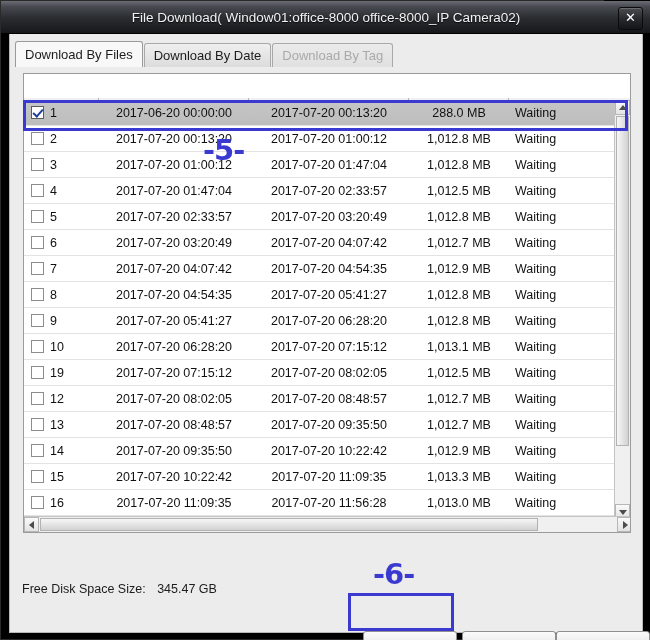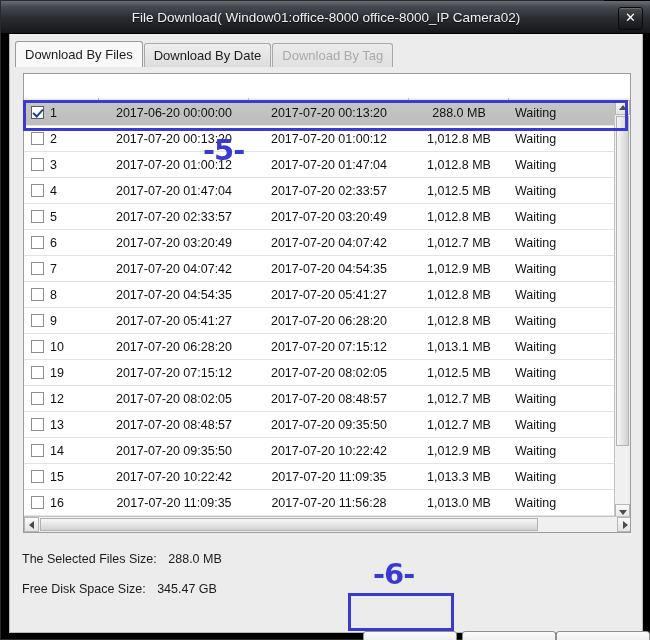--- a/index.html
+++ b/index.html
@@ -530,24 +530,20 @@
         <div class="hsb-arrow" id="hscroll-left">
           <i></i>
         </div>
         <div id="hscroll-thumb"></div>
         <div class="hsb-arrow" id="hscroll-right">
           <i></i>
         </div>
       </div>
     </div>
 
-    <div class="info-line" id="info-selected">
-      <span>The Selected Files Size:</span>
-      <span class="info-value">288.0 MB</span>
-    </div>
     <div class="info-line" id="info-free">
       <span>Free Disk Space Size:</span>
       <span class="info-value">345.47 GB</span>
     </div>
 
     <div class="dlg-button" id="btn-download">Download</div>
     <div class="dlg-button disabled" id="btn-stop">Stop</div>
     <div class="dlg-button" id="btn-cancel">Cancel</div>
   </div>
 

